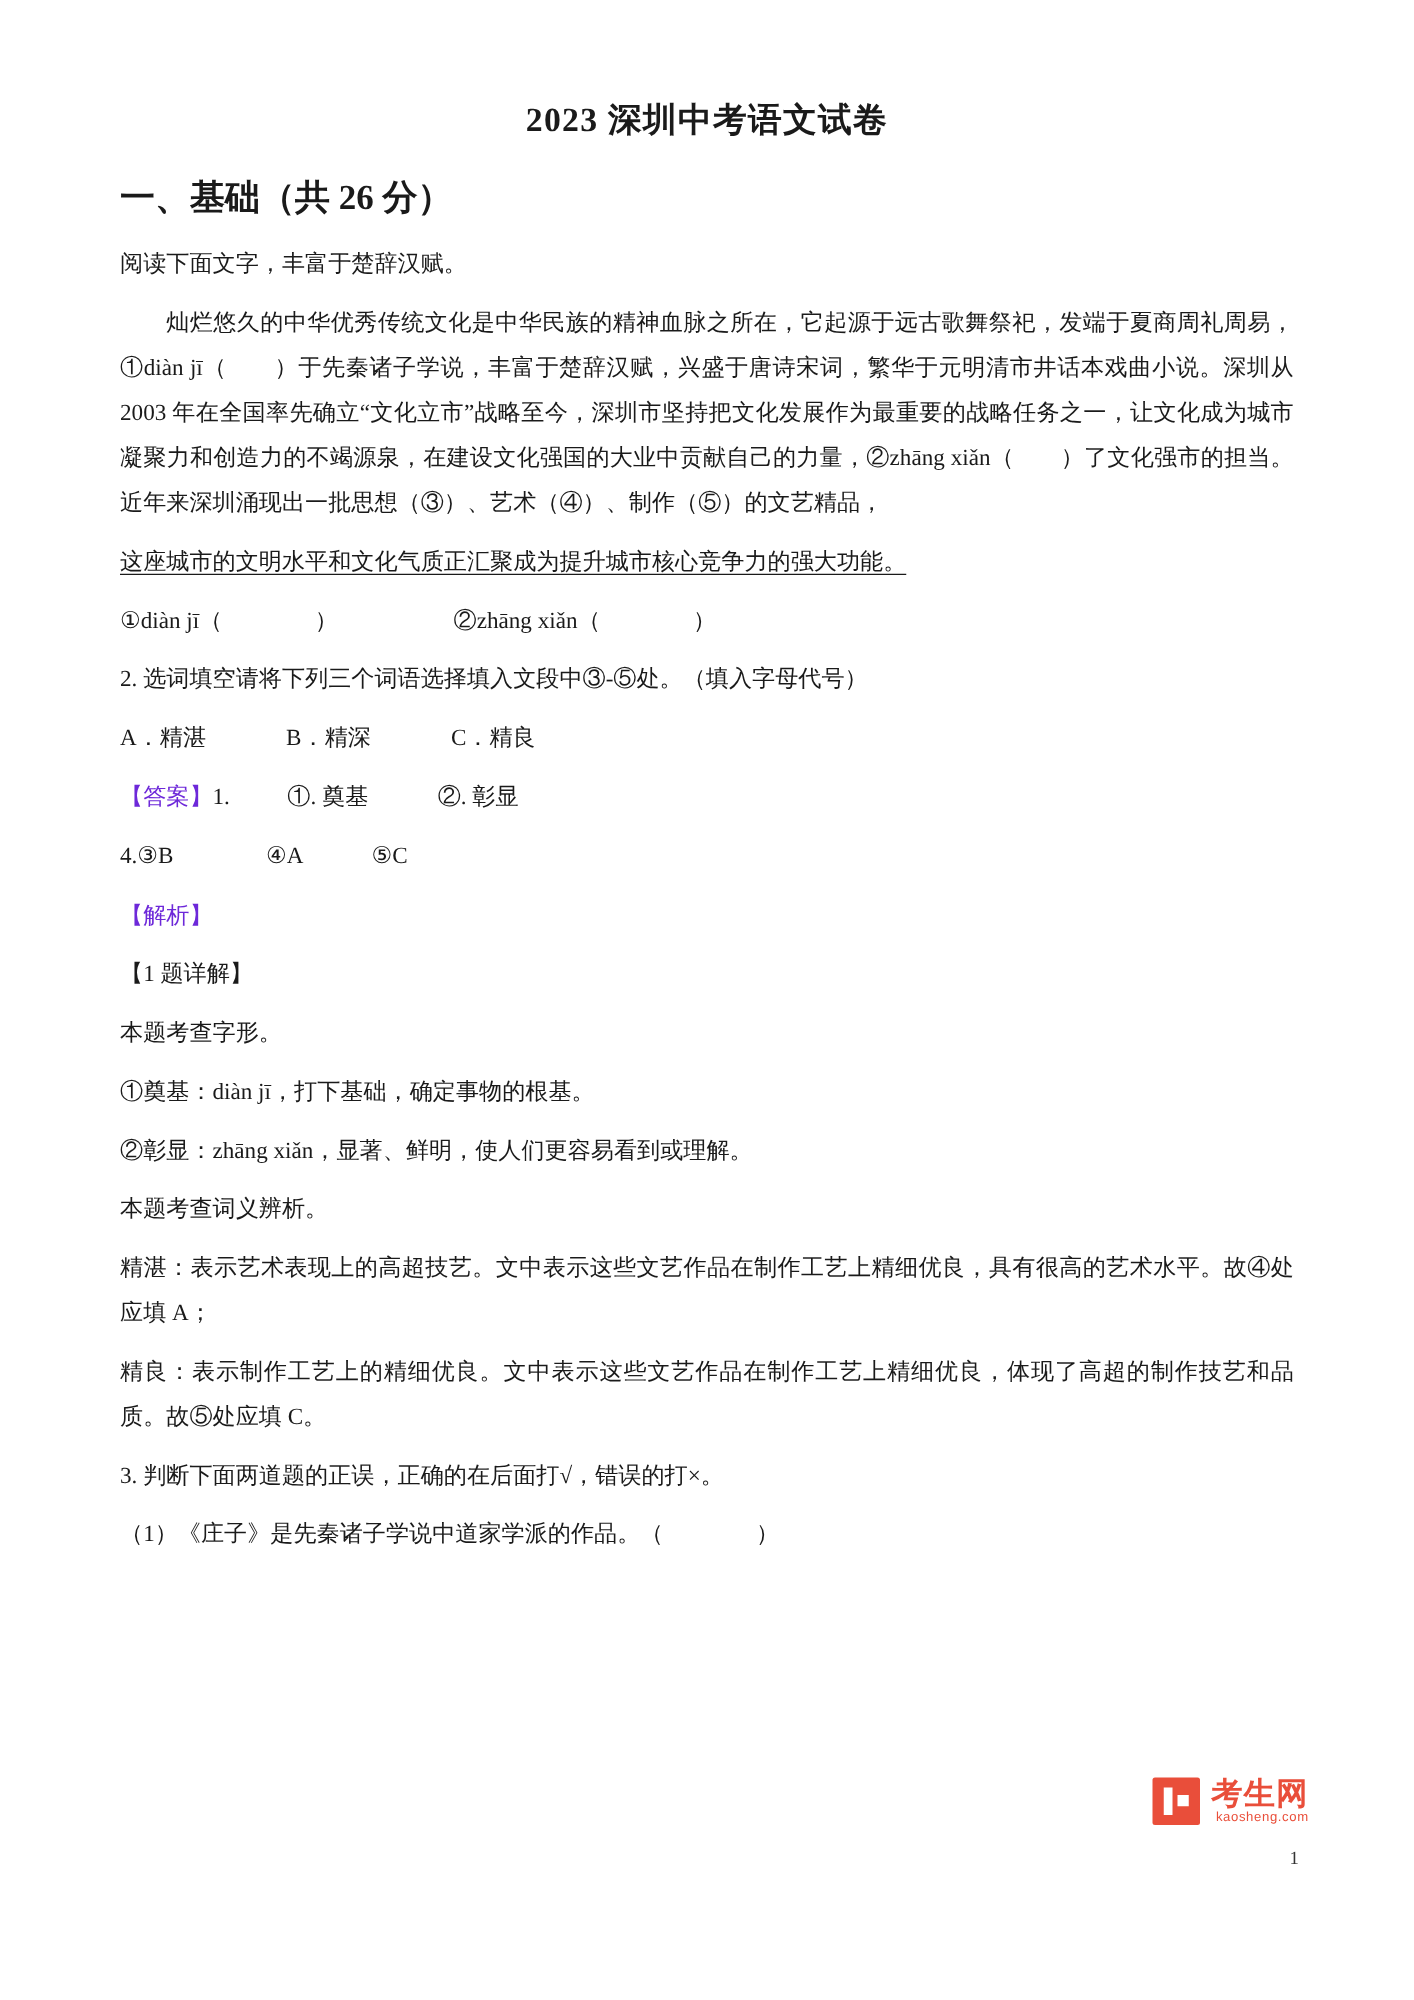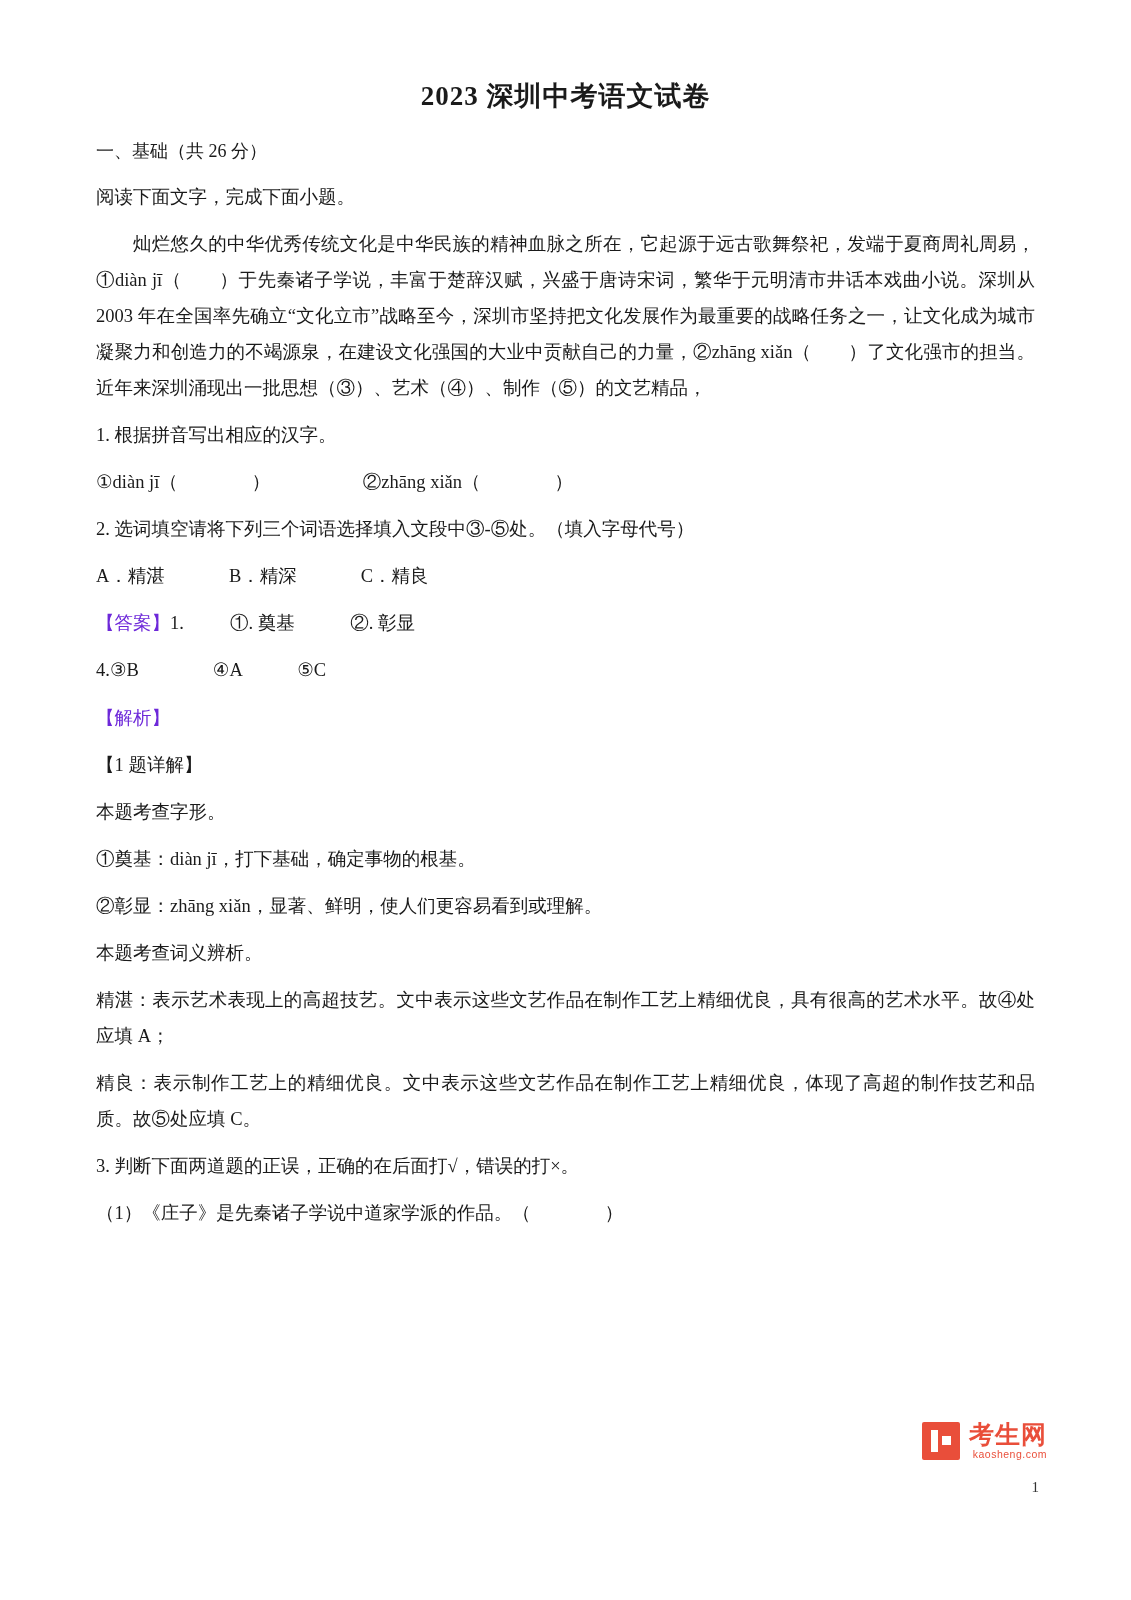--- a/index.html
+++ b/index.html
@@ -24,22 +24,22 @@
   }
   .doc-title {
     text-align: center;
     font-size: 27px;
     font-weight: bold;
     letter-spacing: 1px;
     margin: 0 0 22px 0;
     line-height: 1.4;
   }
   .section-head {
-    font-size: 18px;
-    font-weight: normal;
+    font-size: 28px;
+    font-weight: bold;
     margin: 6px 0 14px 0;
     line-height: 1.5;
   }
   p {
     margin: 0 0 11px 0;
     font-size: 18.5px;
     line-height: 1.95;
     text-align: justify;
     text-justify: inter-ideograph;
   }
@@ -118,26 +118,26 @@
 </style>
 </head>
 <body>
 
 <div class="page">
 
   <h1 class="doc-title">2023 深圳中考语文试卷</h1>
 
   <div class="section-head">一、基础（共 26 分）</div>
 
-  <p>阅读下面文字，完成下面小题。</p>
+  <p>阅读下面文字，丰富于楚辞汉赋。</p>
 
   <p class="indent">灿烂悠久的中华优秀传统文化是中华民族的精神血脉之所在，它起源于远古歌舞祭祀，发端于夏商周礼周易，①diàn jī（　　）于先秦诸子学说，丰富于楚辞汉赋，兴盛于唐诗宋词，繁华于元明清市井话本戏曲小说。深圳从 2003 年在全国率先确立“文化立市”战略至今，深圳市坚持把文化发展作为最重要的战略任务之一，让文化成为城市凝聚力和创造力的不竭源泉，在建设文化强国的大业中贡献自己的力量，②zhāng xiǎn（　　）了文化强市的担当。近年来深圳涌现出一批思想（③）、艺术（④）、制作（⑤）的文艺精品，</p>
 
+  <p><span class="underline">这座城市的文明水平和文化气质正汇聚成为提升城市核心竞争力的强大功能。</span></p>
 
-  <p><span>1.</span> <span>根据拼音写出相应的汉字。</span></p>
 
   <p>①diàn jī（　　　　）　　　　　②zhāng xiǎn（　　　　）</p>
 
   <p><span>2.</span> <span>选词填空请将下列三个词语选择填入文段中③-⑤处。（填入字母代号）</span></p>
 
   <p class="choices"><span>A．精湛</span><span class="gap-lg"></span><span>B．精深</span><span class="gap-lg"></span><span>C．精良</span></p>
 
   <p><span class="tag">【答案】</span><span>1.</span><span class="gap-md"></span><span>①. 奠基　　　②. 彰显</span></p>
 
   <p>4.③B　　　　④A　　　⑤C</p>

